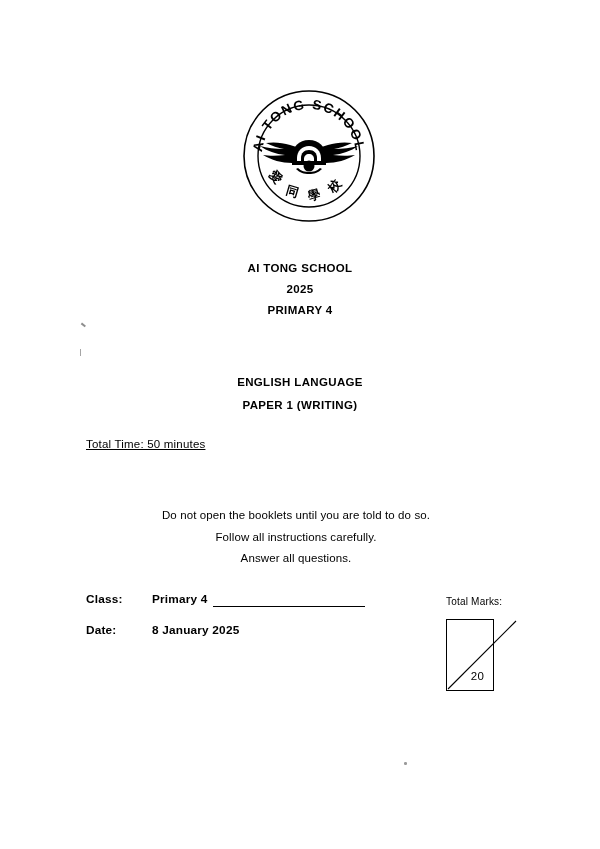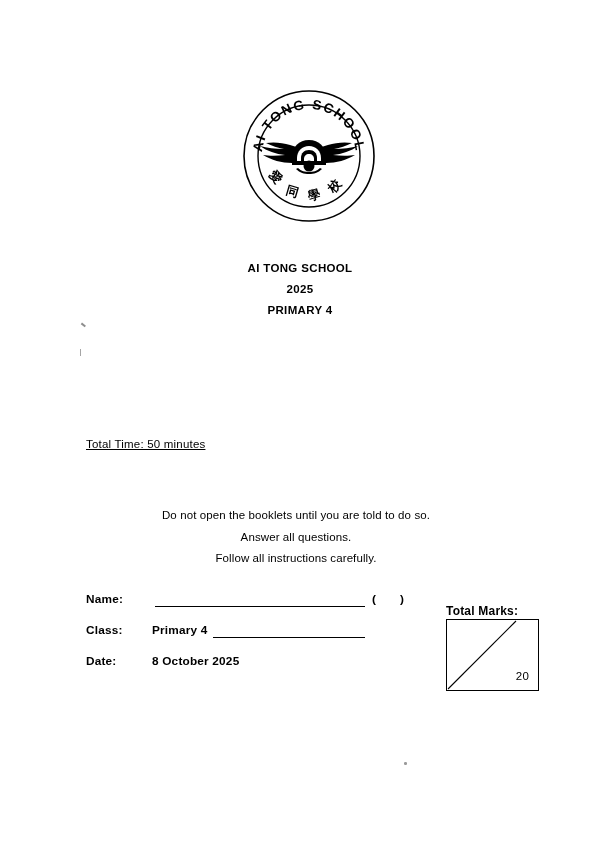--- a/index.html
+++ b/index.html
@@ -144,31 +144,31 @@
 
   
   .marks-wrap {
     position: absolute;
     left: 446px;
     top: 592px;
   }
   .marks-label {
     position: absolute;
     left: 0;
-    top: 12px;
-    font-size: 12px;
-    font-weight: bold;
+    top: 4px;
+    font-size: 10px;
+    font-weight: normal;
     letter-spacing: 0.2px;
     white-space: pre;
   }
   .marks-box {
     position: absolute;
     left: 0;
     top: 27px;
-    width: 93px;
+    width: 48px;
     height: 72px;
     border: 1.3px solid #000000;
     box-sizing: border-box;
   }
   .marks-box svg {
     position: absolute;
     left: 0;
     top: 0;
   }
   .marks-total {
@@ -256,47 +256,45 @@
       </g>
     </svg>
   </div>
 
   <div class="header-block">
     <div class="header-line">AI TONG SCHOOL</div>
     <div class="header-line">2025</div>
     <div class="header-line">PRIMARY 4</div>
   </div>
 
+  <div class="subject-block">
+    <div class="subject-line">ENGLISH LANGUAGE</div>
+    <div class="subject-line">PAPER 1 (WRITING)</div>
+  </div>
 
   <div class="total-time">Total Time: 50 minutes</div>
 
   <div class="instructions-list">
     <div class="instruction-item">Do not open the booklets until you are told to do so.</div>
+    <div class="instruction-item">Follow all instructions carefully.</div>
     <div class="instruction-item">Answer all questions.</div>
-    <div class="instruction-item">Follow all instructions carefully.</div>
   </div>
 
   <div class="fields">
 
-    <div class="field-row">
-      <span class="field-label">Name:</span>
-      <span class="field-rule rule-name"></span>
-      <span class="paren-open">(</span>
-      <span class="paren-close">)</span>
-    </div>
 
     <div class="field-row">
       <span class="field-label">Class:</span>
       <span class="field-value indent">Primary 4</span>
       <span class="field-rule rule-class"></span>
     </div>
 
     <div class="field-row">
       <span class="field-label">Date:</span>
-      <span class="field-value indent">8 October 2025</span>
+      <span class="field-value indent">8 January 2025</span>
     </div>
 
 
   </div>
 
   <div class="marks-wrap">
     <div class="marks-label">Total Marks:</div>
     <div class="marks-box">
       <svg width="70" height="70" viewBox="0 0 70 70" xmlns="http://www.w3.org/2000/svg">
         <line x1="1" y1="69" x2="69" y2="1" stroke="#000000" stroke-width="1.1"></line>

